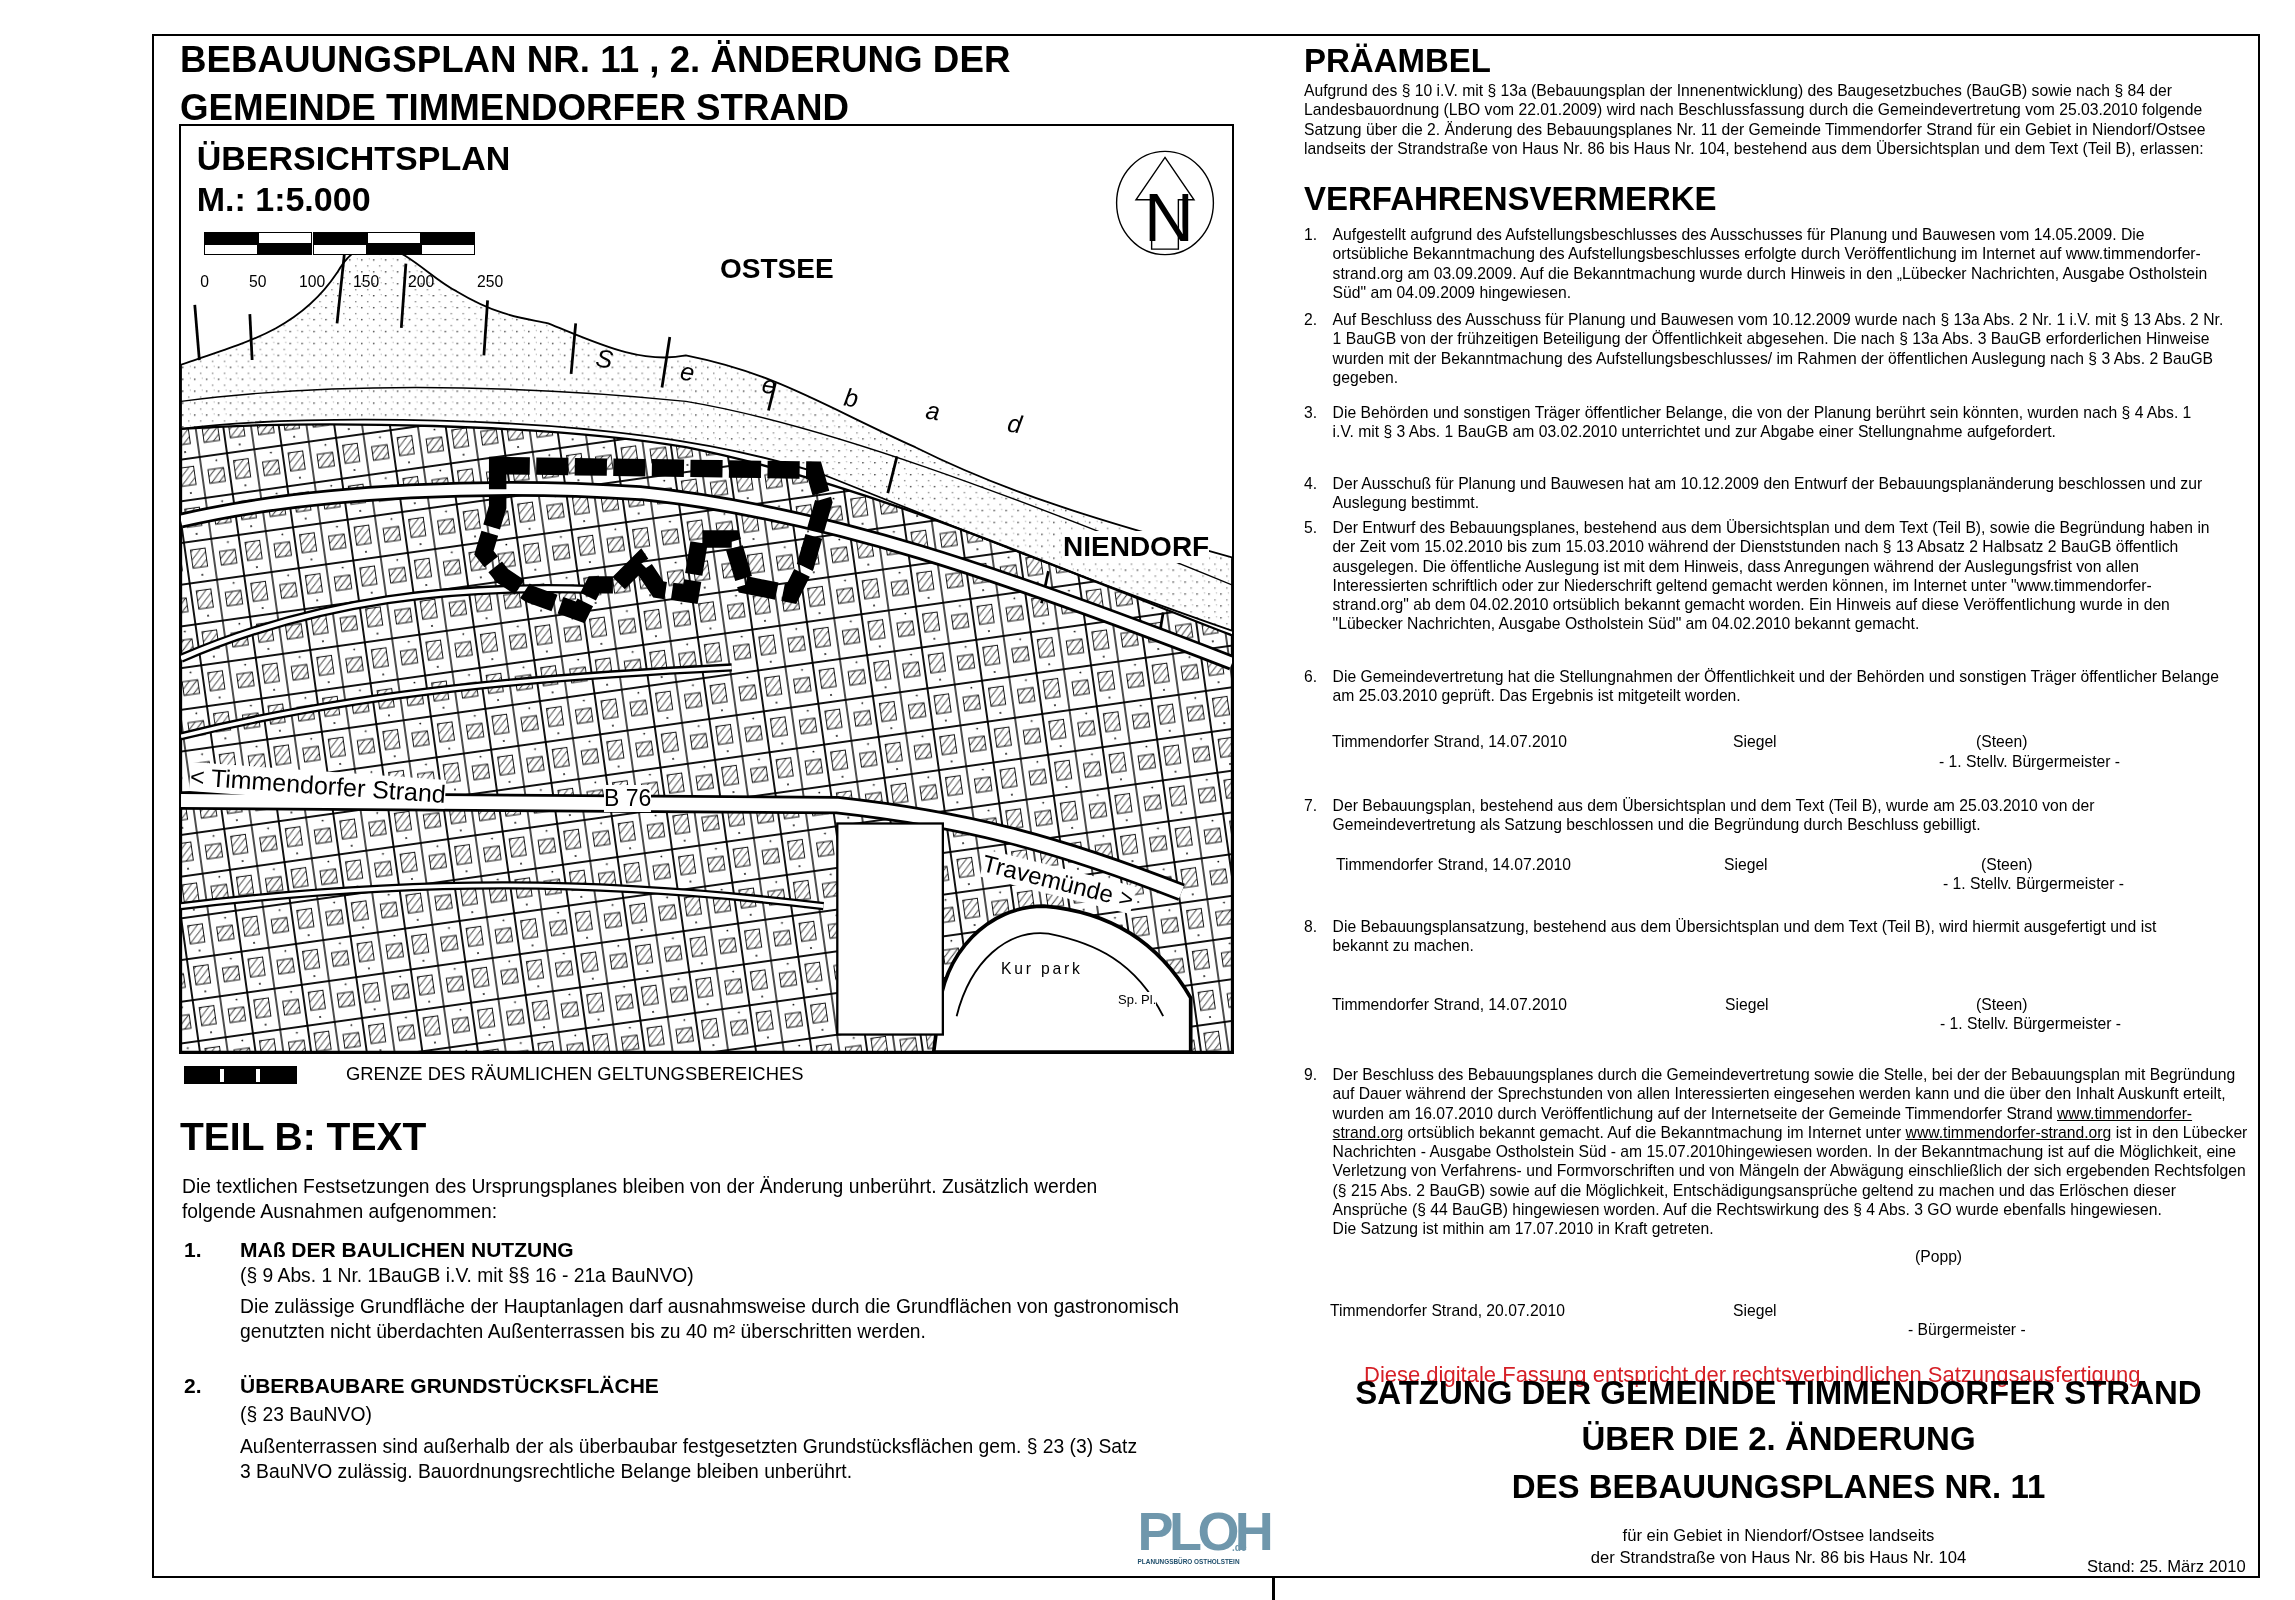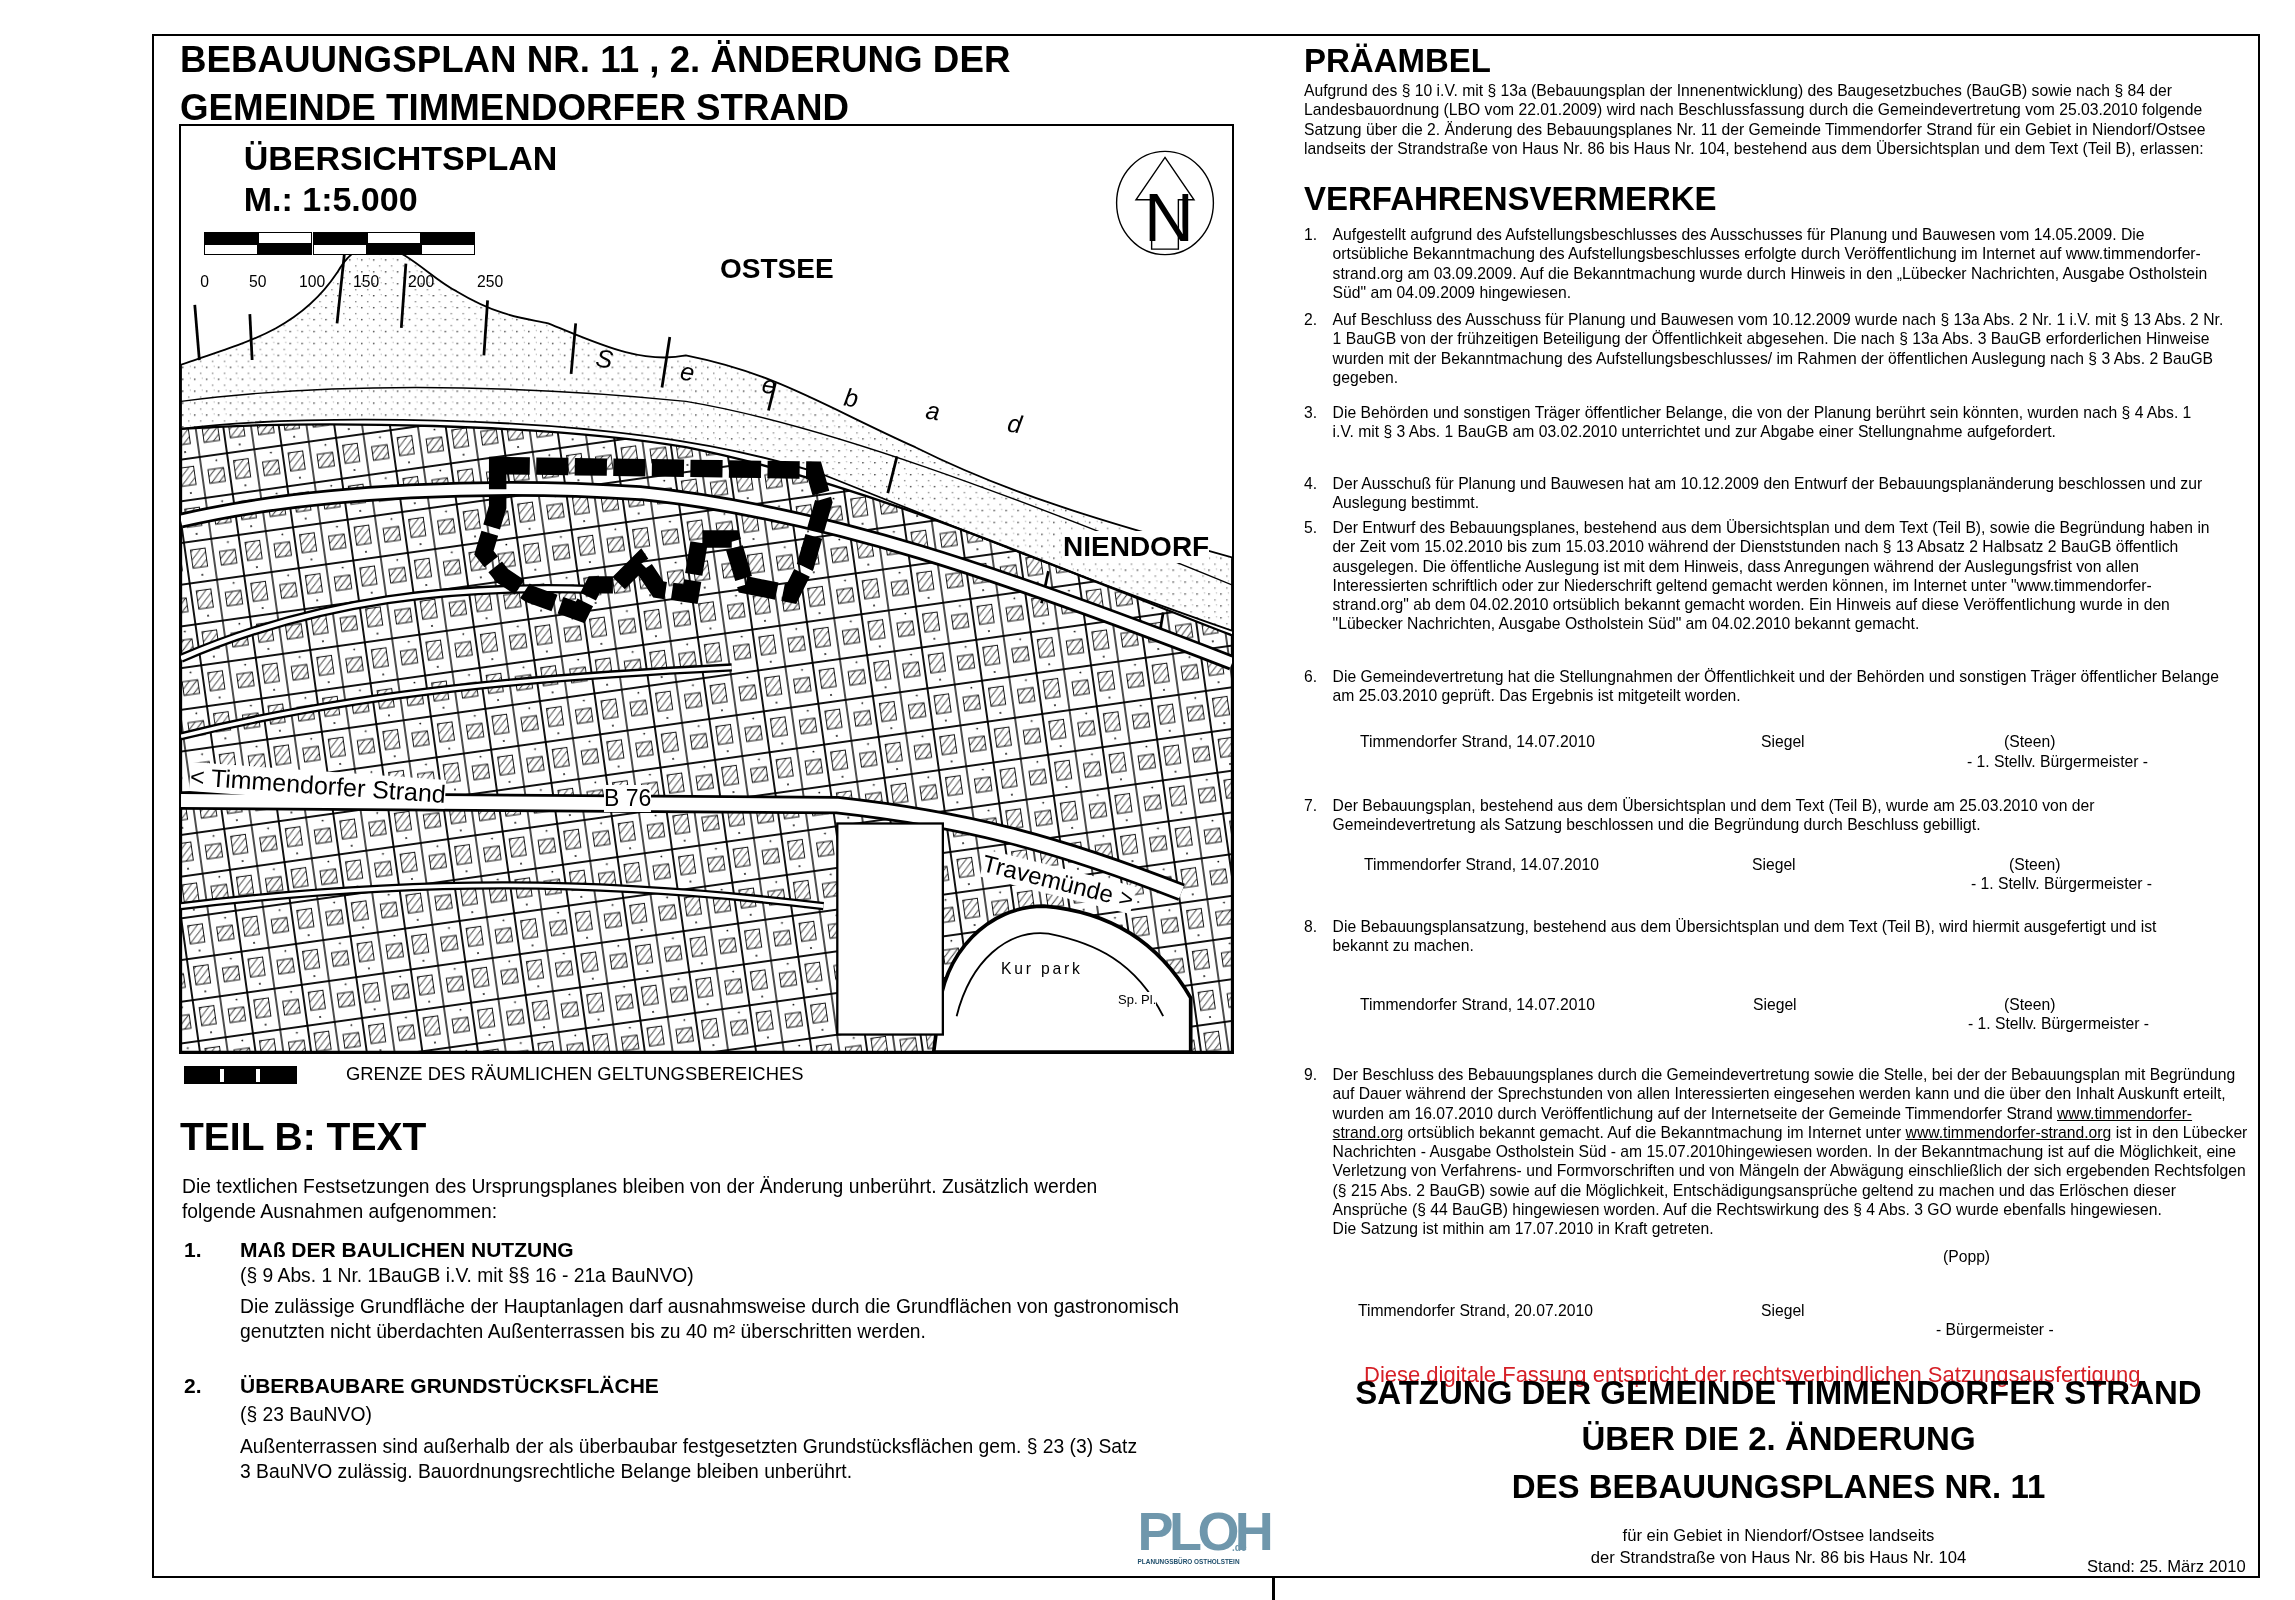--- a/index.html
+++ b/index.html
@@ -4,21 +4,21 @@
 <style>
   html, body { margin:0; padding:0; background:#fff; }
   body { width:2295px; height:1600px; position:relative; overflow:hidden;
          font-family:"Liberation Sans", sans-serif; color:#000; }
   .frame { position:absolute; left:152px; top:34px; width:2108px; height:1544px;
            border:2.8px solid #000; box-sizing:border-box; }
   .tick-bottom { position:absolute; left:1272px; top:1577px; width:2.8px; height:23px; background:#000; }
   .abs { position:absolute; }
   .title-l { left:180px; font-weight:bold; font-size:36px; letter-spacing:0px; transform:scaleX(1.02); transform-origin:left; white-space:nowrap; }
   .map-box { left:179px; top:124px; width:1055px; height:930px; border:2.8px solid #000; box-sizing:border-box; overflow:hidden; background:#fff; }
-  .map-head { font-weight:bold; font-size:34px; white-space:nowrap;margin-left:47px; }
+  .map-head { font-weight:bold; font-size:34px; white-space:nowrap; }
   .scalebar { position:absolute; left:23px; top:106px; width:272px; height:23px; }
   .scalebar .cell { position:absolute; width:54px; height:11.5px; box-sizing:border-box; border:0.9px solid #000; }
   .scale-label { position:absolute; top:147px; font-size:15.7px; }
   .north { position:absolute; left:931px; top:24px; width:106px; height:106px; }
   .label-bold { font-weight:bold; font-size:28px; position:absolute; white-space:nowrap; }
   .map-art { position:absolute; left:0; top:0; width:100%; height:100%; }
   .map-txt { position:absolute; font-size:20px; white-space:nowrap; background:#fff; }
   .legend-swatch { left:184px; top:1066px; width:113px; height:17.5px; background:#000; }
   .legend-swatch i { position:absolute; top:2.8px; width:3.7px; height:13px; background:#fff; }
   .legend-txt { left:346px; top:1063px; font-size:18.4px; white-space:nowrap; }
@@ -27,21 +27,21 @@
   .sec-num { font-weight:bold; font-size:21px; position:absolute; }
   .sec-head { font-weight:bold; font-size:21px; position:absolute; white-space:nowrap; }
   .sub-txt { font-size:19.3px; line-height:25px; position:absolute; }
   .footer-l { left:176px; top:1513px; font-size:17.5px; line-height:23px; }
   .logo { left:1133px; top:1506px; width:120px; height:64px; }
   .r-head { font-weight:bold; font-size:33px; white-space:nowrap; }
   .r-body { font-size:15.7px; line-height:19.3px; }
   .vv { position:absolute; left:1304px; width:940px; font-size:15.7px; line-height:19.3px; }
   .vv .n { position:absolute; left:0; top:0; }
   .vv .t { margin-left:28.6px; display:block; }
-  .sig { position:absolute; font-size:15.7px; white-space:nowrap;margin-left:28px; }
+  .sig { position:absolute; font-size:15.7px; white-space:nowrap; }
   .red-note { left:1364px; top:1336px; color:#d61f26; font-size:22px; white-space:nowrap;margin-top:26px; }
   .big-c { position:absolute; left:1304px; width:949px; text-align:center; font-weight:bold; font-size:33px; white-space:nowrap; }
   .small-c { position:absolute; left:1304px; width:949px; text-align:center; font-size:16.6px; white-space:nowrap;margin-top:11px; }
   .stand { left:2087px; top:1557px; font-size:16.6px; white-space:nowrap; }
   u { text-decoration:underline; text-decoration-thickness:1.4px; }
 </style>
 </head>
 <body>
 
 <div class="frame"></div>

